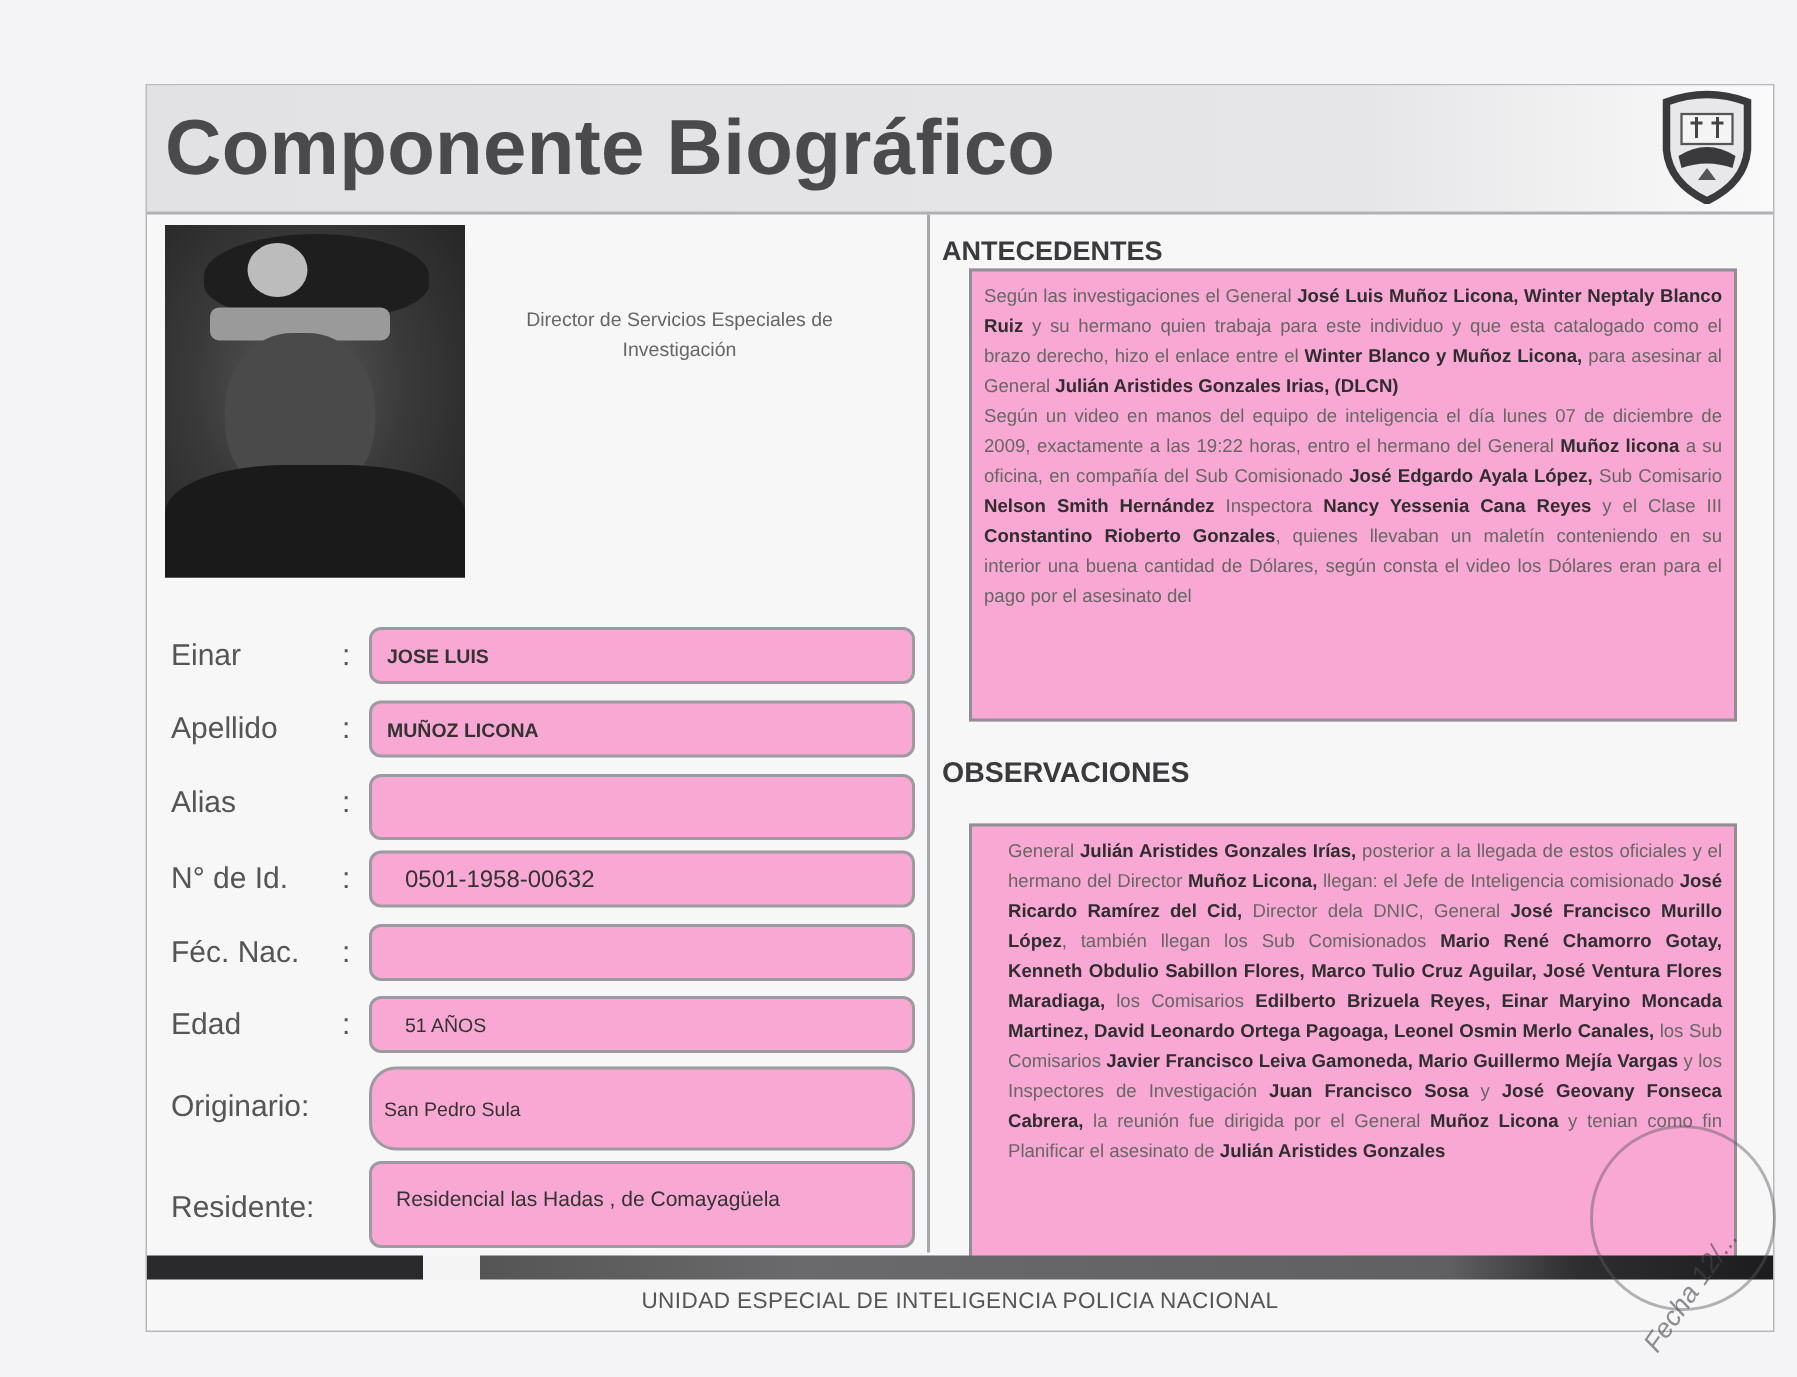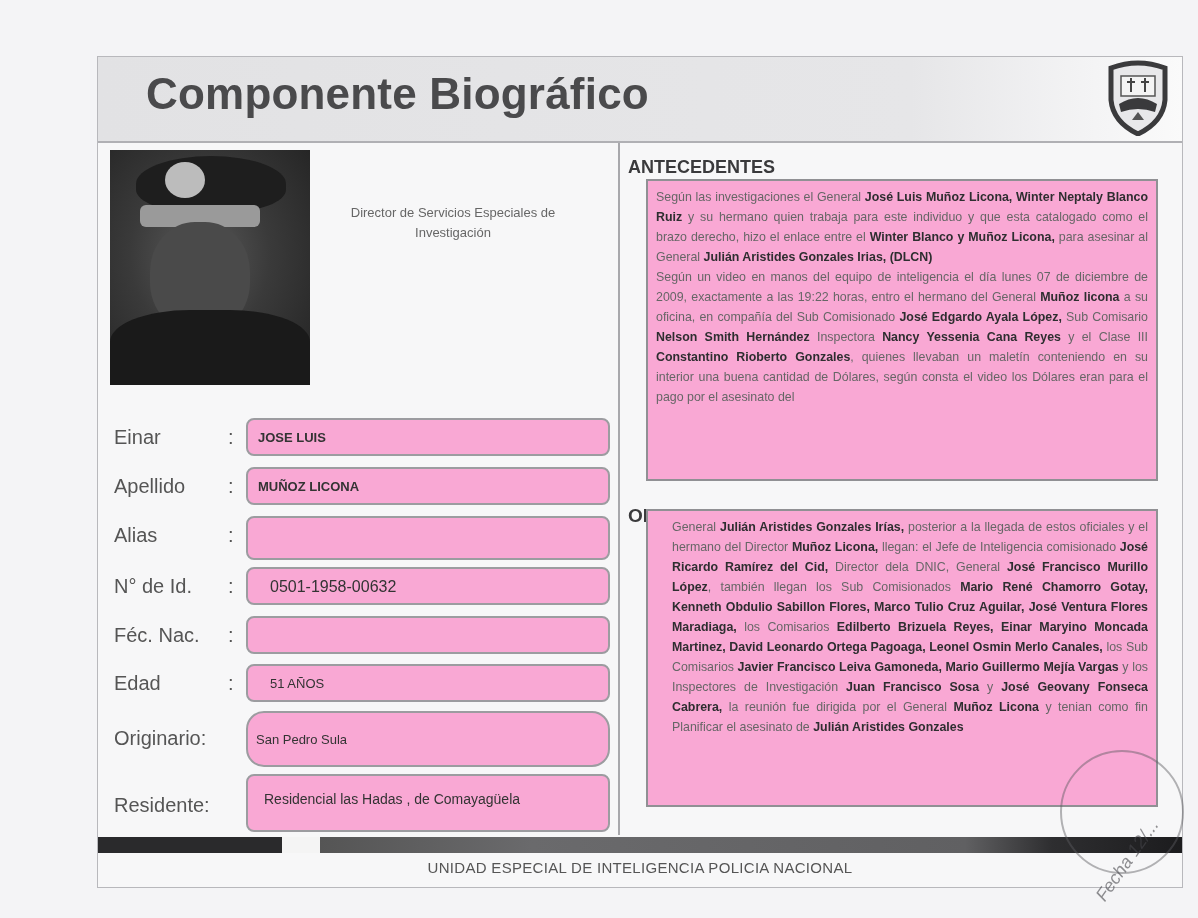--- a/index.html
+++ b/index.html
@@ -16,21 +16,21 @@
       border: 1px solid #b8b8bc;
       box-sizing: border-box;
     }
     .header {
       position: absolute; left: 0; top: 0; width: 100%; height: 84px;
       background: linear-gradient(to right, #e2e2e4 0%, #e6e6e8 75%, #f4f4f5 92%, #fafafa 100%);
       border-bottom: 2px solid #b0b0b4;
     }
     .title {
       position: absolute; left: 12px; top: 12px;
-      font-size: 44px; font-weight: bold; color: #4a4a4c; letter-spacing: 0.2px; margin-left: 36px;
+      font-size: 52px; font-weight: bold; color: #4a4a4c; letter-spacing: 0.2px;
     }
     .crest {
       position: absolute; left: 1007px; top: 3px; width: 66px; height: 76px;
     }
     .divider-v {
       position: absolute; left: 520px; top: 86px; width: 2px; height: 692px; background: #a8a8ac;
     }
     .photo {
       position: absolute; left: 12px; top: 93px; width: 200px; height: 235px;
       background: radial-gradient(ellipse at 45% 45%, #5a5a5a 0%, #3a3a3a 45%, #222 100%);
@@ -88,21 +88,21 @@
     .textbox {
       position: absolute; left: 548px; width: 512px;
       border: 2px solid #909094; background: #f9a8d4;
       box-sizing: border-box;
       padding: 6px 8px; font-size: 12.4px; line-height: 20px; color: #666;
       text-align: justify;
       overflow: hidden;
     }
     .textbox b { color: #2e2e30; }
     .ant-box { top: 122px; height: 302px; }
-    .obs-box { top: 452px; height: 298px; padding-left: 24px; }
+    .obs-box { top: 492px; height: 298px; padding-left: 24px; }
     .footer-bar {
       position: absolute; left: 0; top: 780px; width: 100%; height: 16px;
       background: linear-gradient(to right, #2a2a2c 0%, #2a2a2c 17%, #f4f4f4 17%, #f4f4f4 20.5%, #555 20.5%, #6a6a6c 40%, #606062 80%, #2e2e30 88%, #1c1c1e 100%);
     }
     .footer-text {
       position: absolute; left: 0; top: 802px; width: 100%; text-align: center;
       font-size: 15px; color: #555; letter-spacing: 0.3px;
     }
     .stamp {
       position: absolute; left: 1060px; top: 750px; width: 120px; height: 120px;

